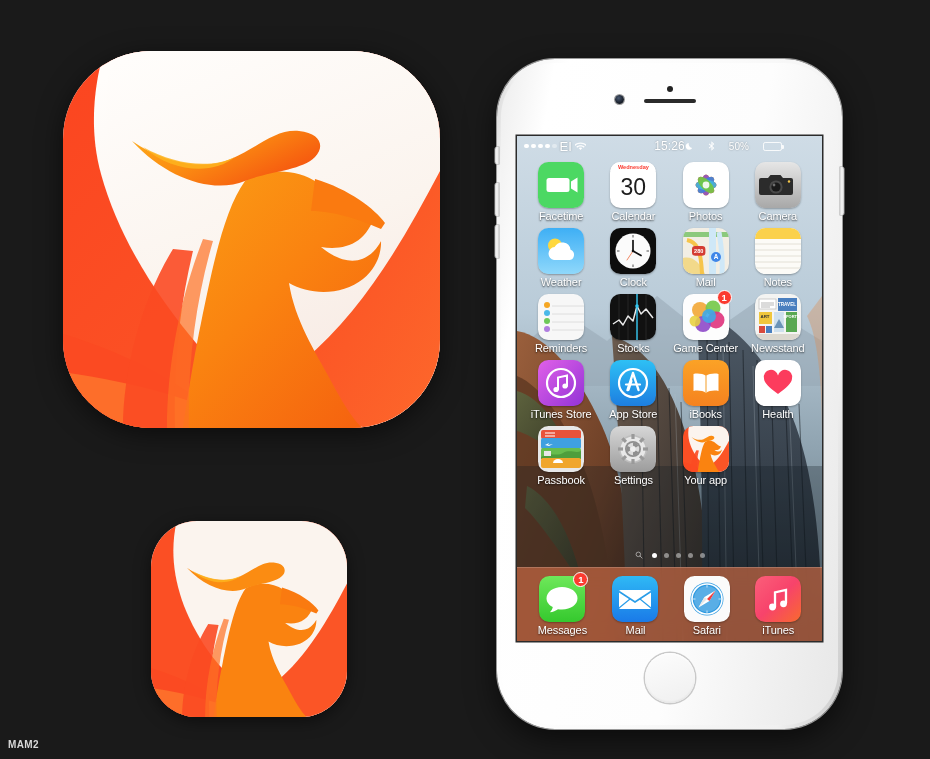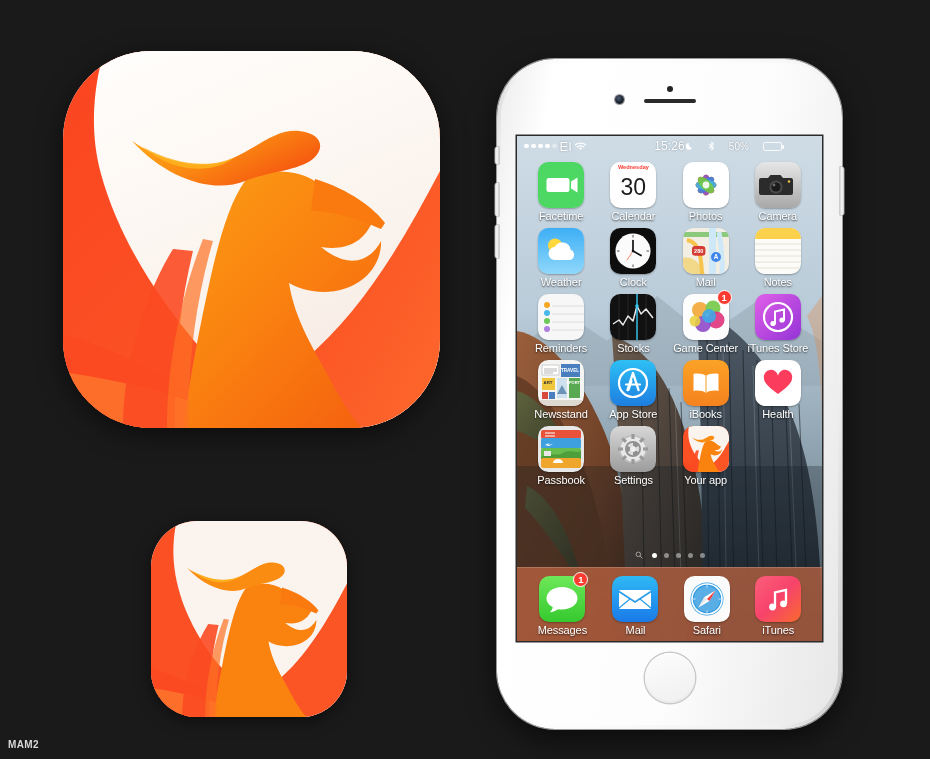--- a/index.html
+++ b/index.html
@@ -578,41 +578,20 @@
           </div>
           <div class="badge">1</div>
         </div>
         <div class="app-label">Game Center</div>
       </div>
 
       <div class="app-cell">
         <div class="icon-wrap">
             <div class="app-icon">
           <svg viewBox="0 0 46 46">
-            <defs>
-                  <linearGradient id="itsg" x1="0" y1="0" x2="1" y2="1">
-              <stop offset="0" stop-color="#e060e8"></stop>
-                    <stop offset="1" stop-color="#9333d6"></stop>
-                  </linearGradient>
-                </defs>
-            <rect width="46" height="46" fill="url(#itsg)"></rect>
-            <circle cx="23" cy="23" r="14" fill="none" stroke="#fff" stroke-width="2.2"></circle>
-            <path d="M20 29.5 V17.5 l9 -2 v10.5" stroke="#fff" stroke-width="2" fill="none" stroke-linecap="round"></path>
-            <circle cx="18" cy="29.5" r="2.6" fill="#fff"></circle>
-                <circle cx="27" cy="26" r="2.6" fill="#fff"></circle>
-          </svg>
-        </div>
-          </div>
-        <div class="app-label">iTunes Store</div>
-      </div>
-
-      <div class="app-cell">
-        <div class="icon-wrap">
-            <div class="app-icon">
-          <svg viewBox="0 0 46 46">
                 <rect width="46" height="46" fill="#f4f4f2"></rect>
             <rect x="4" y="5" width="17" height="10" fill="#fff" stroke="#bbb" stroke-width=".7"></rect>
             <g stroke="#888" stroke-width=".6">
                   <line x1="6" y1="9" x2="19" y2="9"></line>
                   <line x1="6" y1="11" x2="19" y2="11"></line>
                   <line x1="6" y1="13" x2="15" y2="13"></line>
                 </g>
             <rect x="23" y="4" width="19" height="13" fill="#4a7fbf"></rect>
             <text x="32" y="12" font-size="4.6" fill="#fff" text-anchor="middle" font-family="Liberation Sans, sans-serif" font-weight="bold">TRAVEL</text>
             <rect x="4" y="18" width="13" height="12" fill="#f0c63c"></rect>
@@ -621,20 +600,41 @@
             <path d="M19 34 L24 25 L29 34 Z" fill="#6b93b8"></path>
             <rect x="31" y="18" width="11" height="20" fill="#59a852"></rect>
             <text x="36.5" y="24" font-size="4" fill="#fff" text-anchor="middle" font-family="Liberation Sans, sans-serif" font-weight="bold">SPORTS</text>
             <rect x="4" y="32" width="6" height="7" fill="#d84a3c"></rect>
             <rect x="11" y="32" width="6" height="7" fill="#4a7fbf"></rect>
             <rect x="0" y="40" width="46" height="6" fill="#ddd9d0"></rect>
           </svg>
         </div>
           </div>
         <div class="app-label">Newsstand</div>
+      </div>
+
+      <div class="app-cell">
+        <div class="icon-wrap">
+            <div class="app-icon">
+          <svg viewBox="0 0 46 46">
+            <defs>
+                  <linearGradient id="itsg" x1="0" y1="0" x2="1" y2="1">
+              <stop offset="0" stop-color="#e060e8"></stop>
+                    <stop offset="1" stop-color="#9333d6"></stop>
+                  </linearGradient>
+                </defs>
+            <rect width="46" height="46" fill="url(#itsg)"></rect>
+            <circle cx="23" cy="23" r="14" fill="none" stroke="#fff" stroke-width="2.2"></circle>
+            <path d="M20 29.5 V17.5 l9 -2 v10.5" stroke="#fff" stroke-width="2" fill="none" stroke-linecap="round"></path>
+            <circle cx="18" cy="29.5" r="2.6" fill="#fff"></circle>
+                <circle cx="27" cy="26" r="2.6" fill="#fff"></circle>
+          </svg>
+        </div>
+          </div>
+        <div class="app-label">iTunes Store</div>
       </div>
 
       <div class="app-cell">
         <div class="icon-wrap">
             <div class="app-icon">
           <svg viewBox="0 0 46 46">
             <defs>
                   <linearGradient id="asg" x1="0" y1="0" x2="0" y2="1">
               <stop offset="0" stop-color="#2ec0f5"></stop>
                     <stop offset="1" stop-color="#1d7ee0"></stop>

